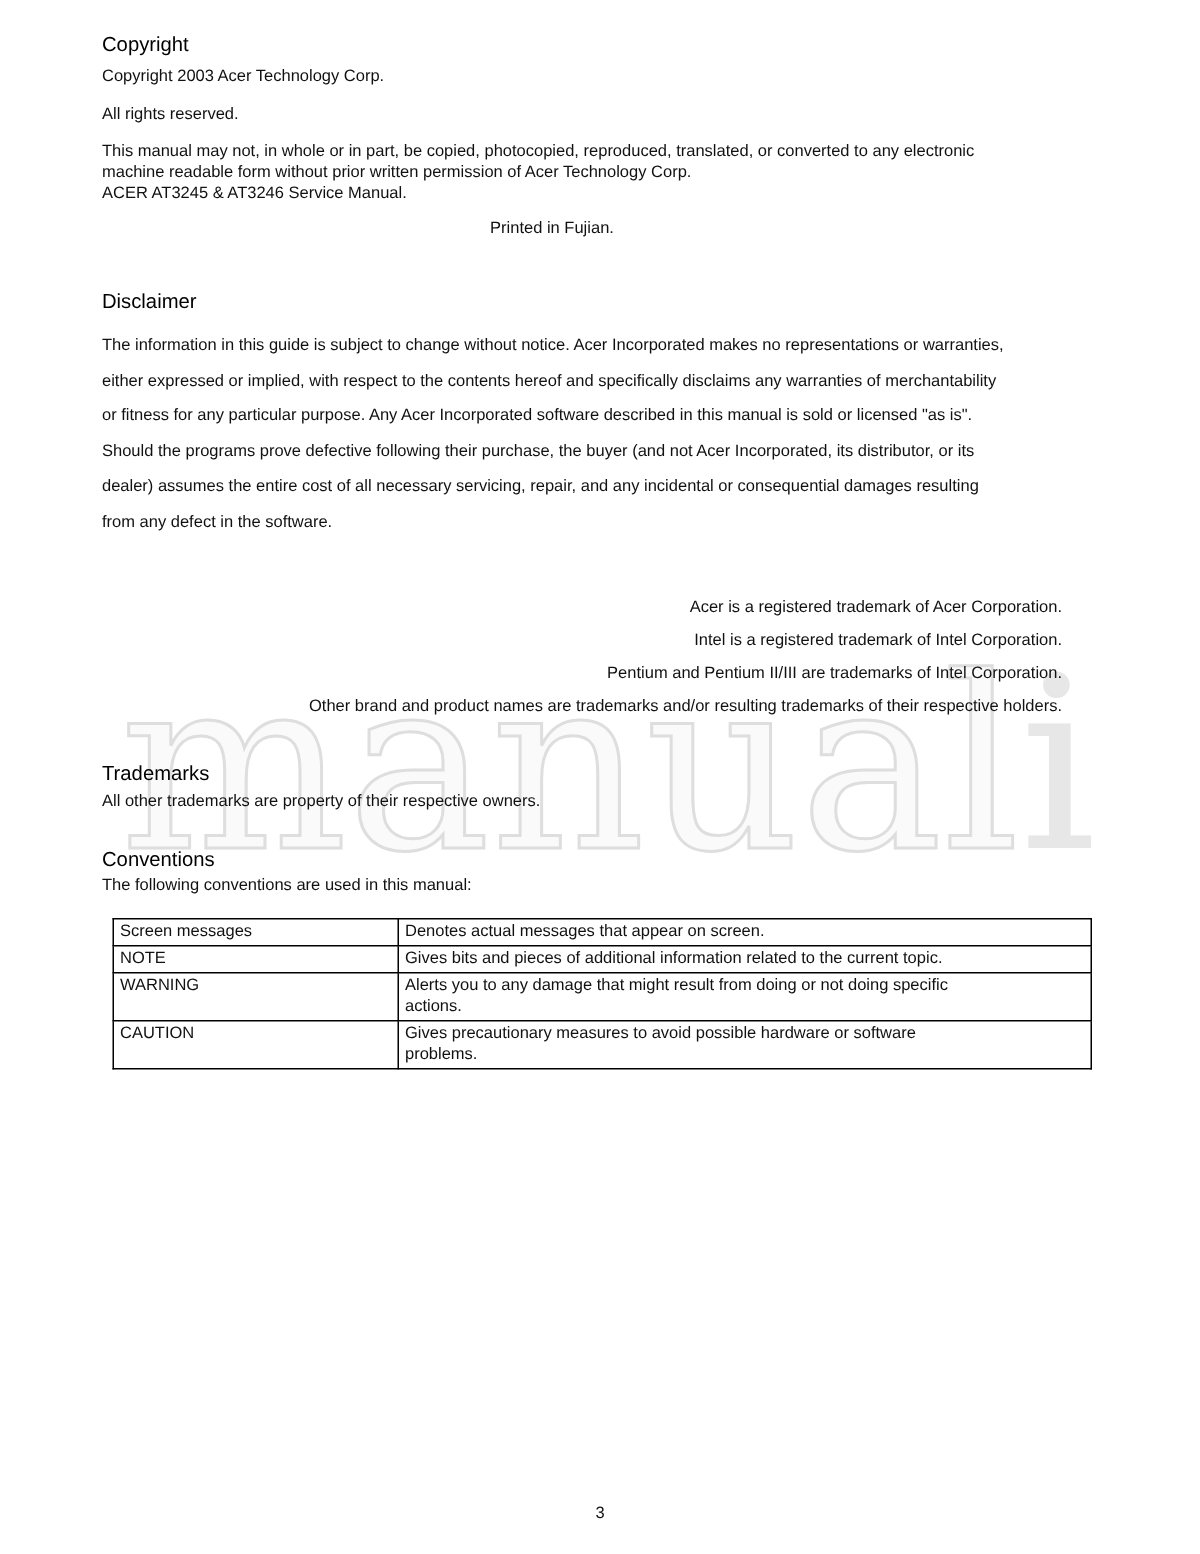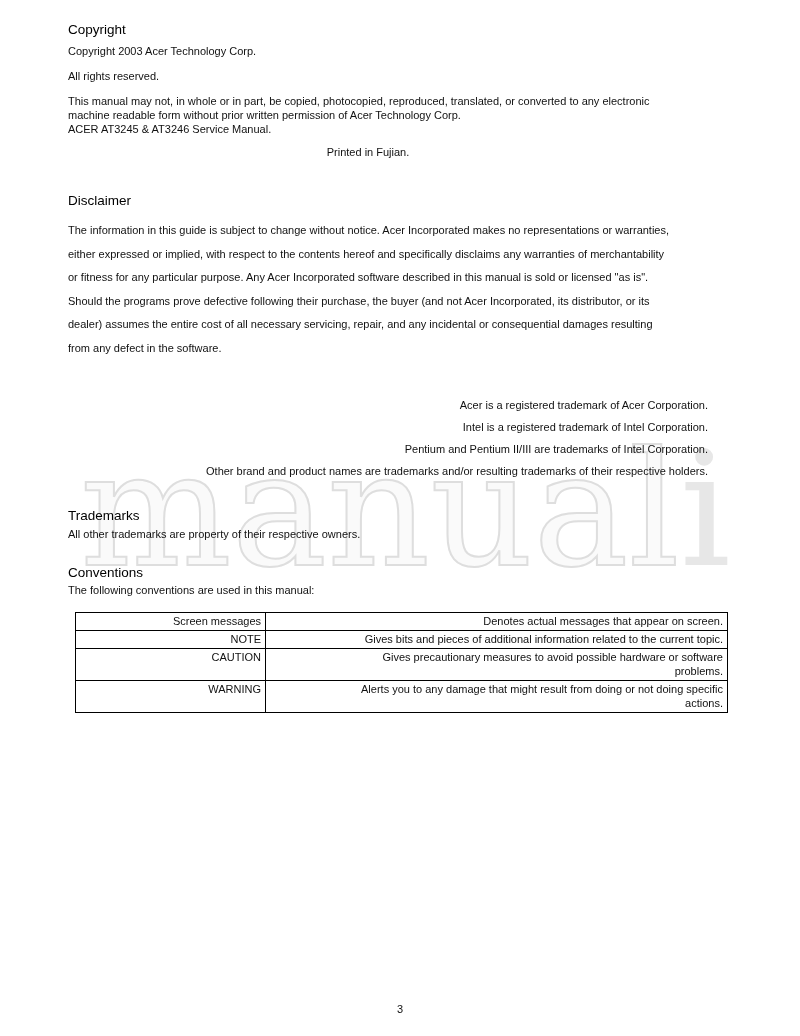--- a/index.html
+++ b/index.html
@@ -74,21 +74,20 @@
   .trademarks-body { margin-top: 3px; }
 
   .conventions-heading { margin-top: 24px; }
   .conventions-intro { margin-top: 2px; }
 
   table.conv-table {
     border-collapse: collapse;
     margin: 15px 0 0 7px;
     width: 653px;
     table-layout: fixed;
-    text-align: right;
   }
   table.conv-table td {
     border: 1px solid #000;
     font-size: 11px;
     line-height: 14px;
     padding: 1px 4px 2px 4px;
     vertical-align: top;
     color: #111;
   }
   td.term { width: 190px; }
@@ -141,28 +140,28 @@
       <tbody>
         <tr>
           <td class="term">Screen messages</td>
           <td class="desc">Denotes actual messages that appear on screen.</td>
         </tr>
         <tr>
           <td class="term">NOTE</td>
           <td class="desc">Gives bits and pieces of additional information related to the current topic.</td>
         </tr>
         <tr>
+          <td class="term">WARNING</td>
+          <td class="desc desc-small">Alerts you to any damage that might result from doing or not doing specific
+actions.</td>
+        </tr>
+        <tr>
           <td class="term">CAUTION</td>
           <td class="desc">Gives precautionary measures to avoid possible hardware or software
 problems.</td>
-        </tr>
-        <tr>
-          <td class="term">WARNING</td>
-          <td class="desc desc-small">Alerts you to any damage that might result from doing or not doing specific
-actions.</td>
         </tr>
       </tbody>
     </table>
 
   </div>
 
   <div class="page-number">3</div>
 
 </div>
 

